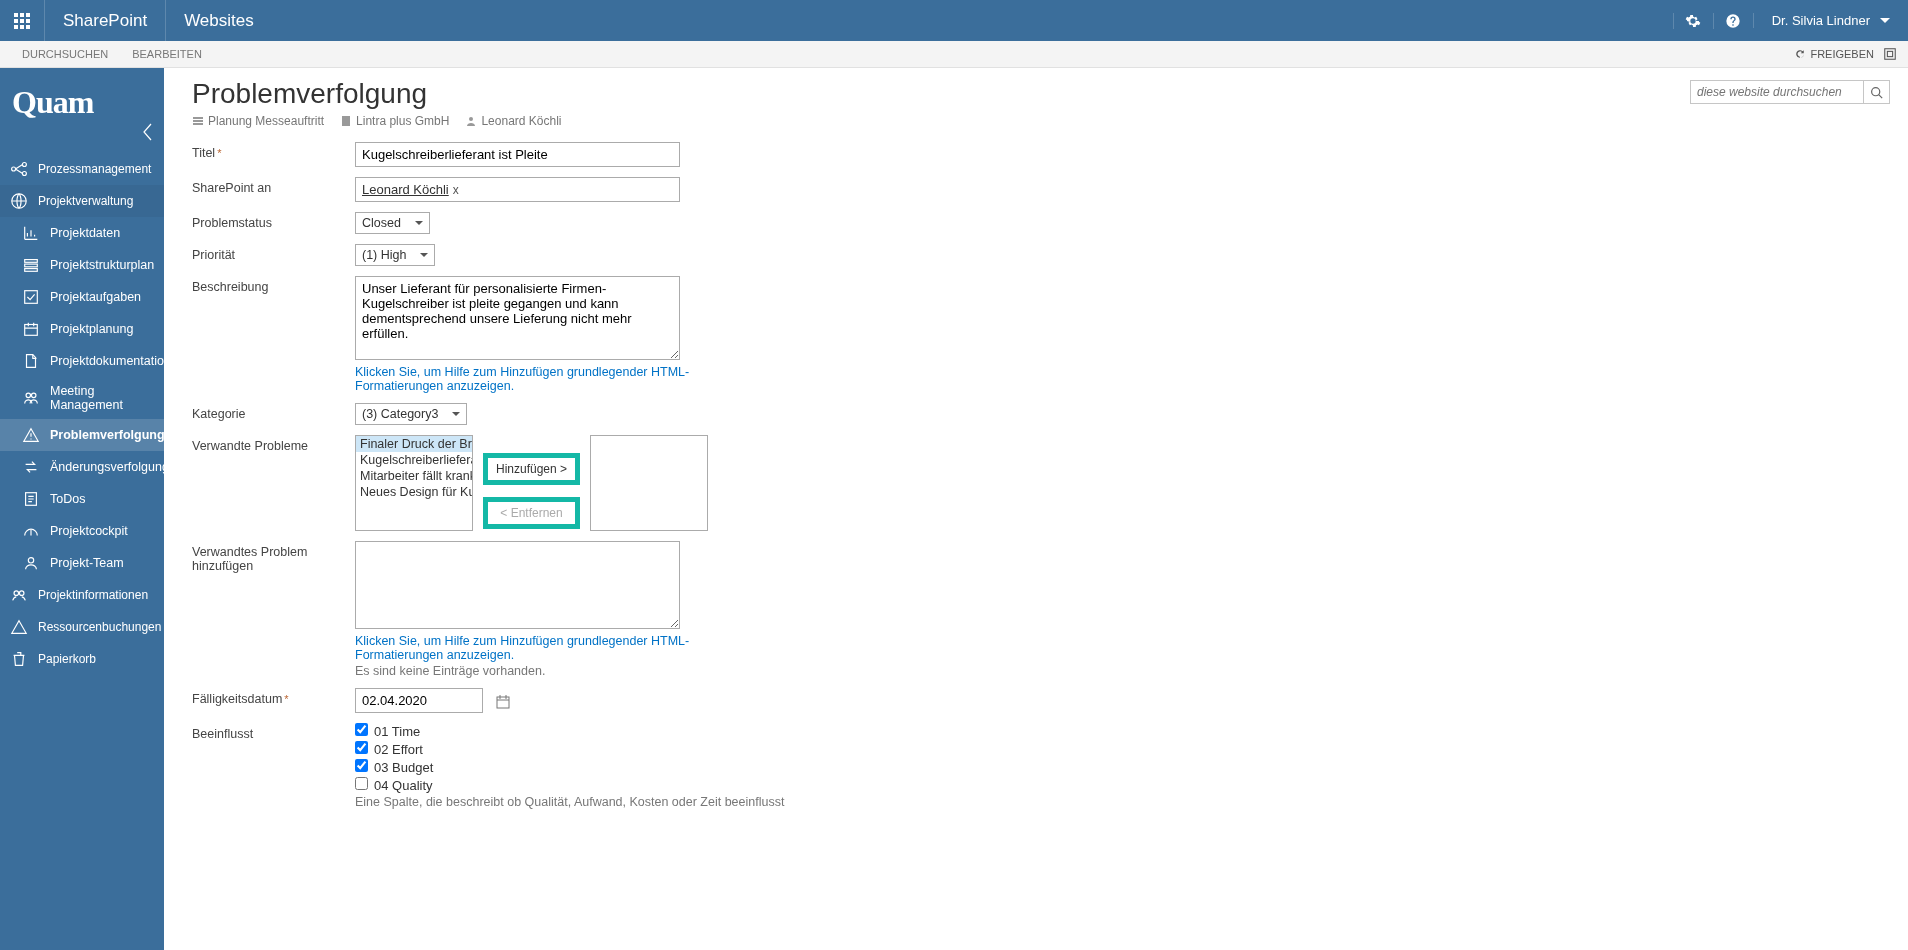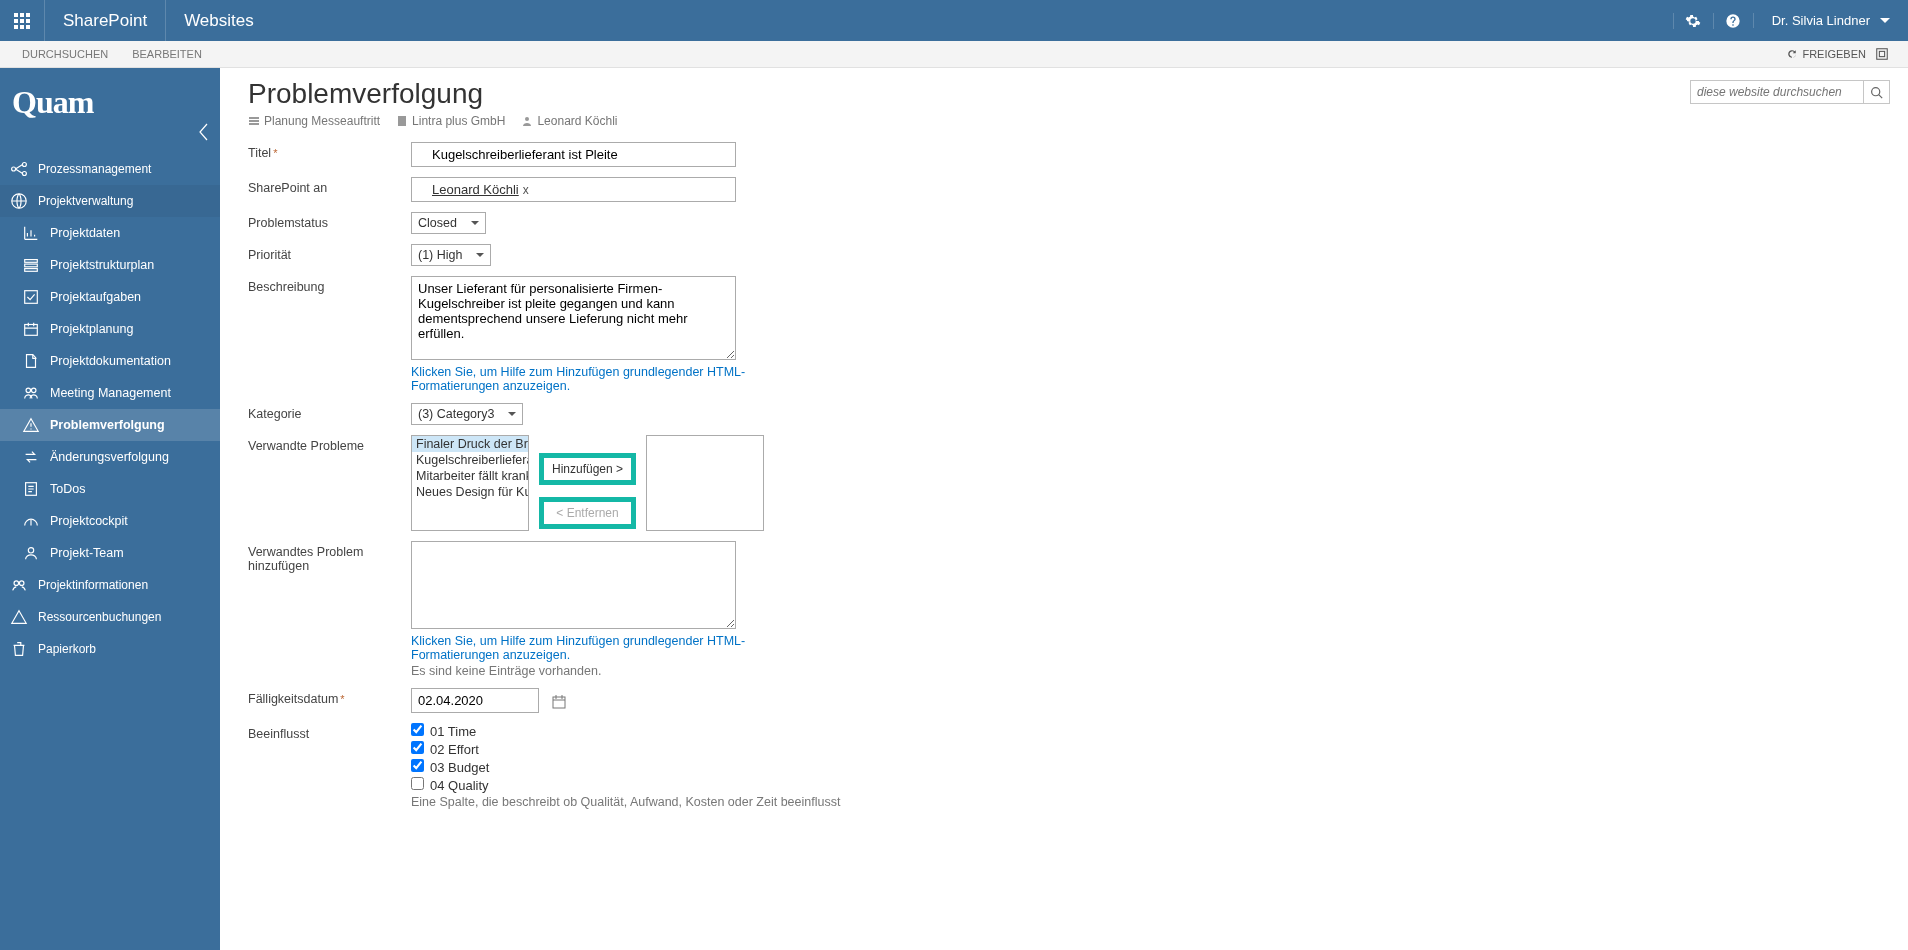--- a/index.html
+++ b/index.html
@@ -42,29 +42,29 @@
   }
   .topbar-user svg { width:10px; height:10px; fill:#fff; margin-left:10px; }
 
   .ribbon {
     height: 27px; background:#f4f4f4; border-bottom:1px solid #e1e1e1;
     display:flex; align-items:center; color:#777; font-size:11px;
   }
   .ribbon-tabs { display:flex; padding-left:10px; }
   .ribbon-tab { padding: 0 12px; height:27px; display:flex; align-items:center; cursor:pointer; }
   .ribbon-spacer { flex:1; }
-  .ribbon-right { display:flex; align-items:center; padding-right:16px; gap:6px; }
+  .ribbon-right { display:flex; align-items:center; padding-right:8px; gap:6px; }
   .ribbon-action { display:flex; align-items:center; gap:4px; cursor:pointer; font-size:11px; color:#555;}
   .ribbon-action svg { width:12px; height:12px; fill:#555; }
   .ribbon-focus { width:20px; height:20px; display:flex; align-items:center; justify-content:center; cursor:pointer;}
   .ribbon-focus svg { width:14px; height:14px; stroke:#555; fill:none; stroke-width:1.2; }
 
   .layout { display:flex; height: calc(100vh - 68px); }
   .sidebar {
-    width: 220px; background:#3b6e9b; color:#fff;
+    width: 164px; background:#3b6e9b; color:#fff;
     flex-shrink:0; padding-bottom:20px;
   }
   .logo { padding: 16px 12px 8px 12px; position:relative;}
   .logo-text { font-family: Georgia, serif; font-size:32px; font-weight:700; letter-spacing:-1px;}
   .logo-moon { display:inline-block; vertical-align: -2px;}
   .collapse-chev {
     position:absolute; top: 54px; right: 10px; cursor:pointer;
   }
   .collapse-chev svg { width:14px; height:20px; stroke:#fff; fill:none; stroke-width:1.2;}
 
@@ -98,21 +98,21 @@
   .breadcrumb { display:flex; gap:16px; font-size:12px; color:#767676; margin-bottom: 14px;}
   .breadcrumb .bc-item { display:flex; align-items:center; gap:4px;}
   .breadcrumb svg { width:12px; height:12px; fill:#999; }
 
   .form { max-width: 900px; }
   .form-row { display:flex; align-items:flex-start; margin-bottom: 10px; }
   .form-label { width: 163px; flex-shrink:0; font-size:12.5px; color:#444; padding-top:4px;}
   .req { color:#b63; font-size:11px; margin-left:2px;}
   .form-field { flex:1; }
   .sp-input {
-    border:1px solid #ababab; padding: 4px 20px; font-size:13px;
+    border:1px solid #ababab; padding: 4px 6px; font-size:13px;
     width: 325px; background:#fff;
   }
   .sp-input.people { display:flex; align-items:center; gap:4px;}
   .sp-input.people .chip { text-decoration: underline; cursor:pointer; color:#333;}
   .sp-input.people .remove { color:#555; cursor:pointer; font-size:12px;}
   .sp-select {
     border:1px solid #ababab; padding: 3px 28px 3px 6px; font-size:12.5px;
     background:#fff; position:relative; display:inline-flex; align-items:center;
     cursor:pointer; min-width: 58px;
   }

